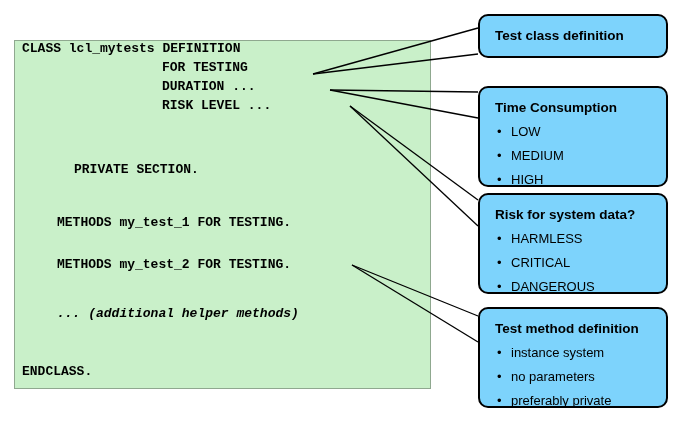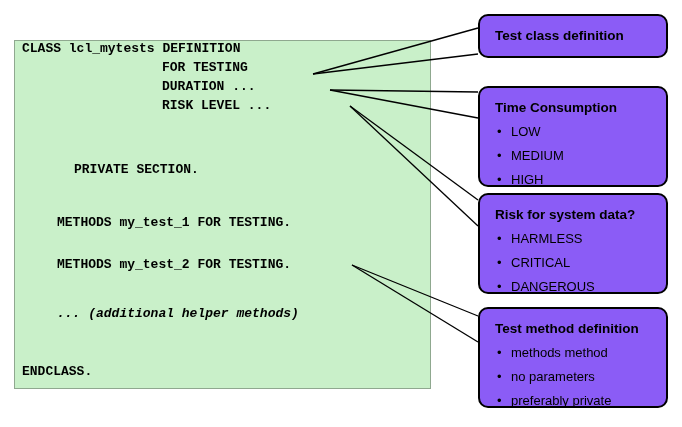--- a/index.html
+++ b/index.html
@@ -38,21 +38,21 @@
     left: 0; top: 0;
     width: 682px; height: 427px;
     z-index: 3;
     pointer-events: none;
   }
   .connectors line { stroke: #000000; stroke-width: 1.3; }
   .callout {
     position: absolute;
     left: 478px;
     width: 190px;
-    background: #8b5cf6;
+    background: #7dd3fc;
     border: 2px solid #000000;
     border-radius: 10px;
     box-sizing: border-box;
     padding: 8px 10px 6px 15px;
     z-index: 4;
   }
   .callout-title {
     font-weight: bold;
     font-size: 13.5px;
     line-height: 24px;
@@ -133,21 +133,21 @@
     <div class="callout-item">
       <span class="bullet">•</span>
       <span>DANGEROUS</span>
     </div>
   </div>
 
   <div class="callout" style="top:307px; height:101px;">
     <div class="callout-title">Test method definition</div>
     <div class="callout-item">
       <span class="bullet">•</span>
-      <span>methods method</span>
+      <span>instance system</span>
     </div>
     <div class="callout-item">
       <span class="bullet">•</span>
       <span>no parameters</span>
     </div>
     <div class="callout-item">
       <span class="bullet">•</span>
       <span>preferably private</span>
     </div>
   </div>

